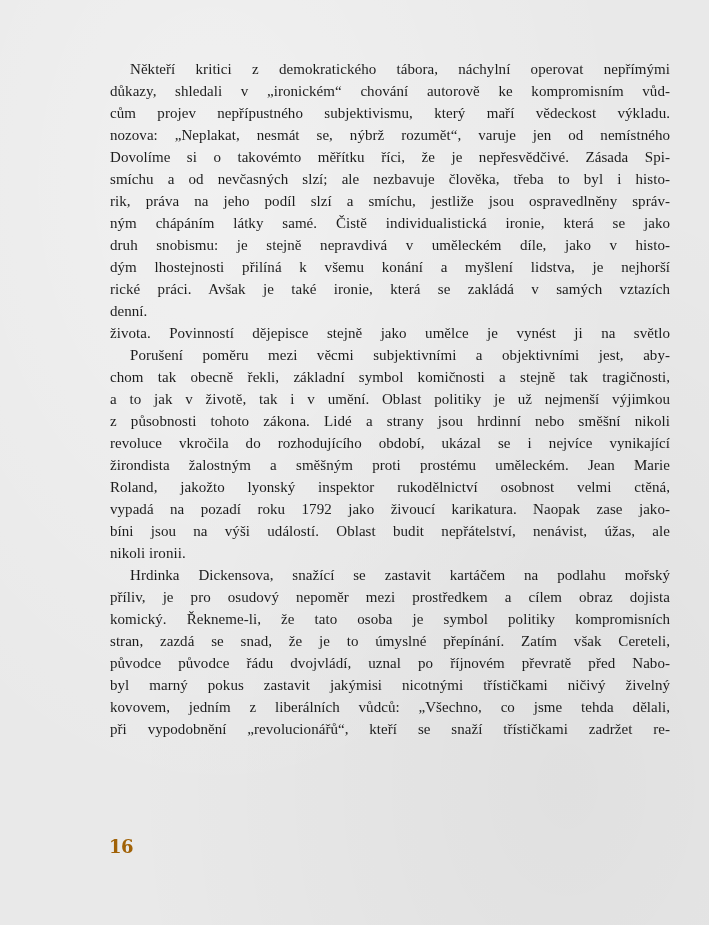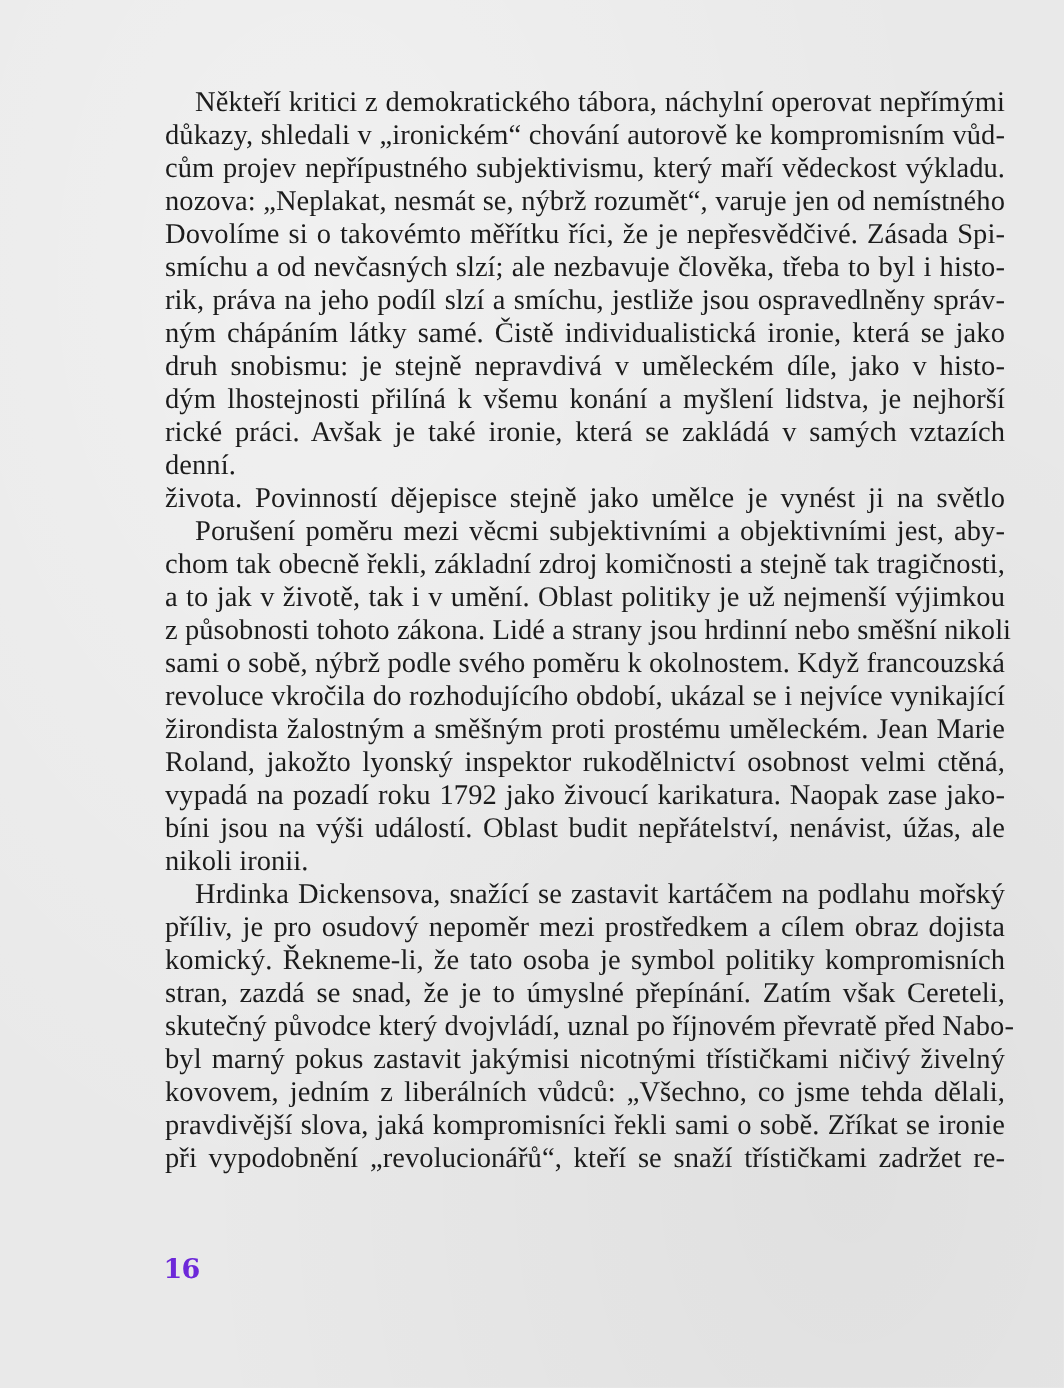--- a/index.html
+++ b/index.html
@@ -22,40 +22,40 @@
       position: absolute;
       left: 110px;
       top: 58px;
       width: 560px;
     }
     .line {
       display: block;
       height: 22px;
       line-height: 22px;
       font-family: "Liberation Serif", "DejaVu Serif", serif;
-      font-size: 19px;
+      font-size: 15px;
       white-space: nowrap;
       text-align: justify;
       text-align-last: justify;
       letter-spacing: 0.05px;
     }
     .line.last {
       text-align-last: left;
     }
     .line.indent {
       padding-left: 20px;
     }
     .page-number {
       position: absolute;
       left: 109px;
       top: 836px;
       font-family: "DejaVu Serif", "Liberation Serif", serif;
       font-weight: bold;
       font-size: 18px;
-      color: #6d28d9;
+      color: #a16207;
       letter-spacing: -0.5px;
     }
   </style>
 </head>
 <body>
 
 <div class="page">
   <div class="paragraph">
     <span class="line indent">Někteří kritici z demokratického tábora, náchylní operovat nepřímými</span>
     <span class="line">důkazy, shledali v „ironickém“ chování autorově ke kompromisním vůd-</span>
@@ -67,38 +67,36 @@
     <span class="line">ným chápáním látky samé. Čistě individualistická ironie, která se jako</span>
     <span class="line">druh snobismu: je stejně nepravdivá v uměleckém díle, jako v histo-</span>
     <span class="line">dým lhostejnosti přilíná k všemu konání a myšlení lidstva, je nejhorší</span>
     <span class="line">rické práci. Avšak je také ironie, která se zakládá v samých vztazích</span>
     <span class="line last">denní.</span>
     <span class="line">života. Povinností dějepisce stejně jako umělce je vynést ji na světlo</span>
   </div>
 
   <div class="paragraph">
     <span class="line indent">Porušení poměru mezi věcmi subjektivními a objektivními jest, aby-</span>
-    <span class="line">chom tak obecně řekli, základní zdroj komičnosti a stejně tak tragičnosti,</span>
+    <span class="line">chom tak obecně řekli, základní symbol komičnosti a stejně tak tragičnosti,</span>
     <span class="line">a to jak v životě, tak i v umění. Oblast politiky je už nejmenší výjimkou</span>
     <span class="line">z působnosti tohoto zákona. Lidé a strany jsou hrdinní nebo směšní nikoli</span>
-    <span class="line">sami o sobě, nýbrž podle svého poměru k okolnostem. Když francouzská</span>
     <span class="line">revoluce vkročila do rozhodujícího období, ukázal se i nejvíce vynikající</span>
     <span class="line">žirondista žalostným a směšným proti prostému uměleckém. Jean Marie</span>
     <span class="line">Roland, jakožto lyonský inspektor rukodělnictví osobnost velmi ctěná,</span>
     <span class="line">vypadá na pozadí roku 1792 jako živoucí karikatura. Naopak zase jako-</span>
     <span class="line">bíni jsou na výši událostí. Oblast budit nepřátelství, nenávist, úžas, ale</span>
     <span class="line last">nikoli ironii.</span>
   </div>
 
   <div class="paragraph">
     <span class="line indent">Hrdinka Dickensova, snažící se zastavit kartáčem na podlahu mořský</span>
     <span class="line">příliv, je pro osudový nepoměr mezi prostředkem a cílem obraz dojista</span>
     <span class="line">komický. Řekneme-li, že tato osoba je symbol politiky kompromisních</span>
     <span class="line">stran, zazdá se snad, že je to úmyslné přepínání. Zatím však Cereteli,</span>
-    <span class="line">skutečný původce který dvojvládí, uznal po říjnovém převratě před Nabo-</span>
+    <span class="line">původce původce řádu dvojvládí, uznal po říjnovém převratě před Nabo-</span>
     <span class="line">byl marný pokus zastavit jakýmisi nicotnými třístičkami ničivý živelný</span>
     <span class="line">kovovem, jedním z liberálních vůdců: „Všechno, co jsme tehda dělali,</span>
-    <span class="line">pravdivější slova, jaká kompromisníci řekli sami o sobě. Zříkat se ironie</span>
     <span class="line">při vypodobnění „revolucionářů“, kteří se snaží třístičkami zadržet re-</span>
   </div>
 </div>
 
 <div class="page-number">16</div>
 
 </body></html>

